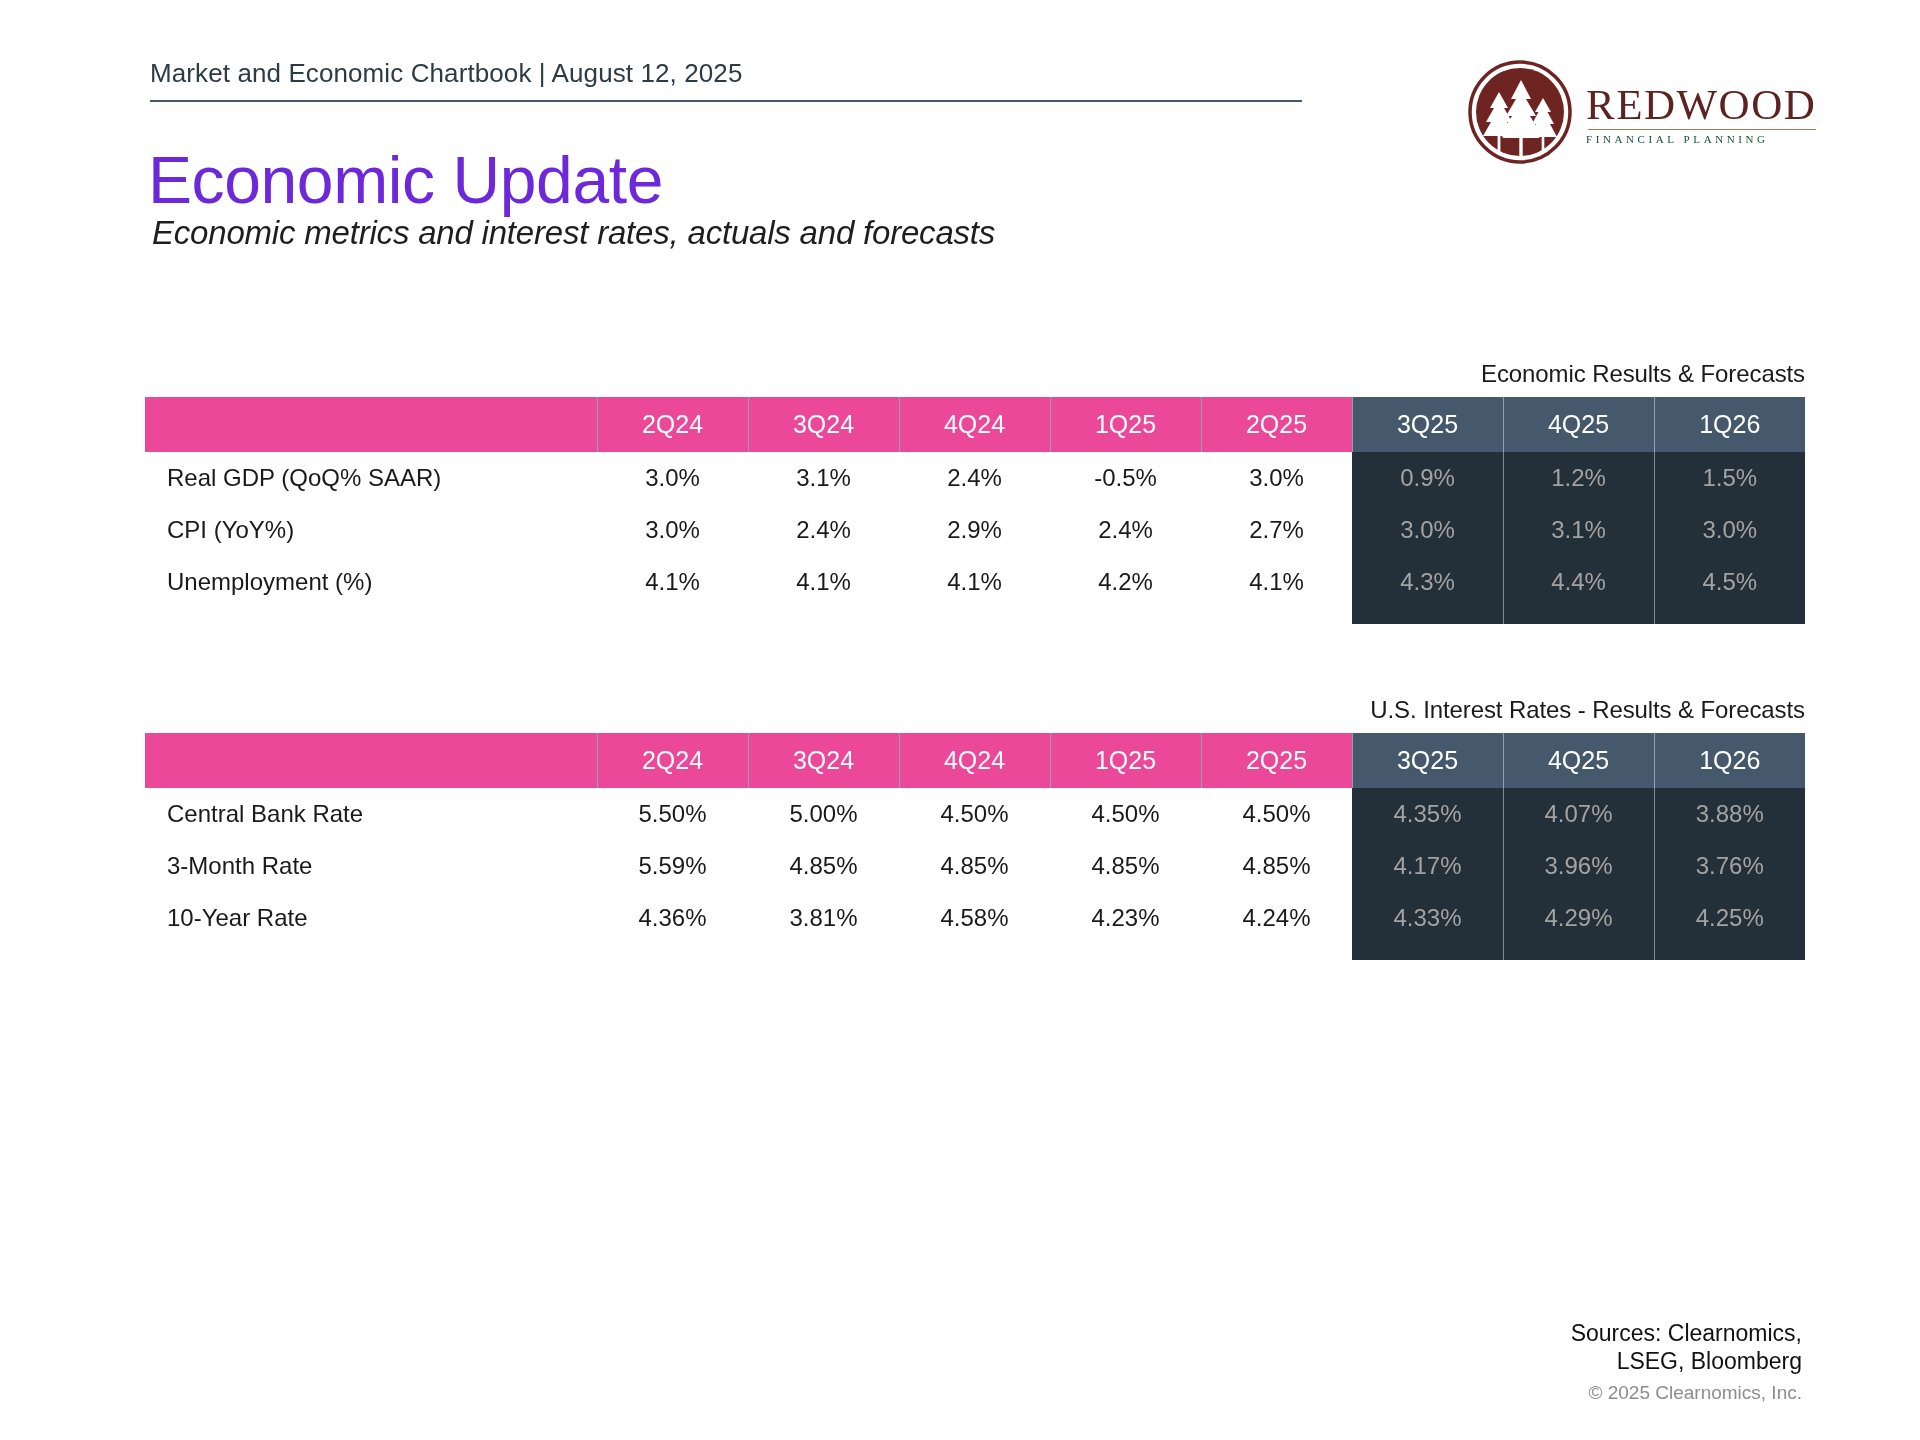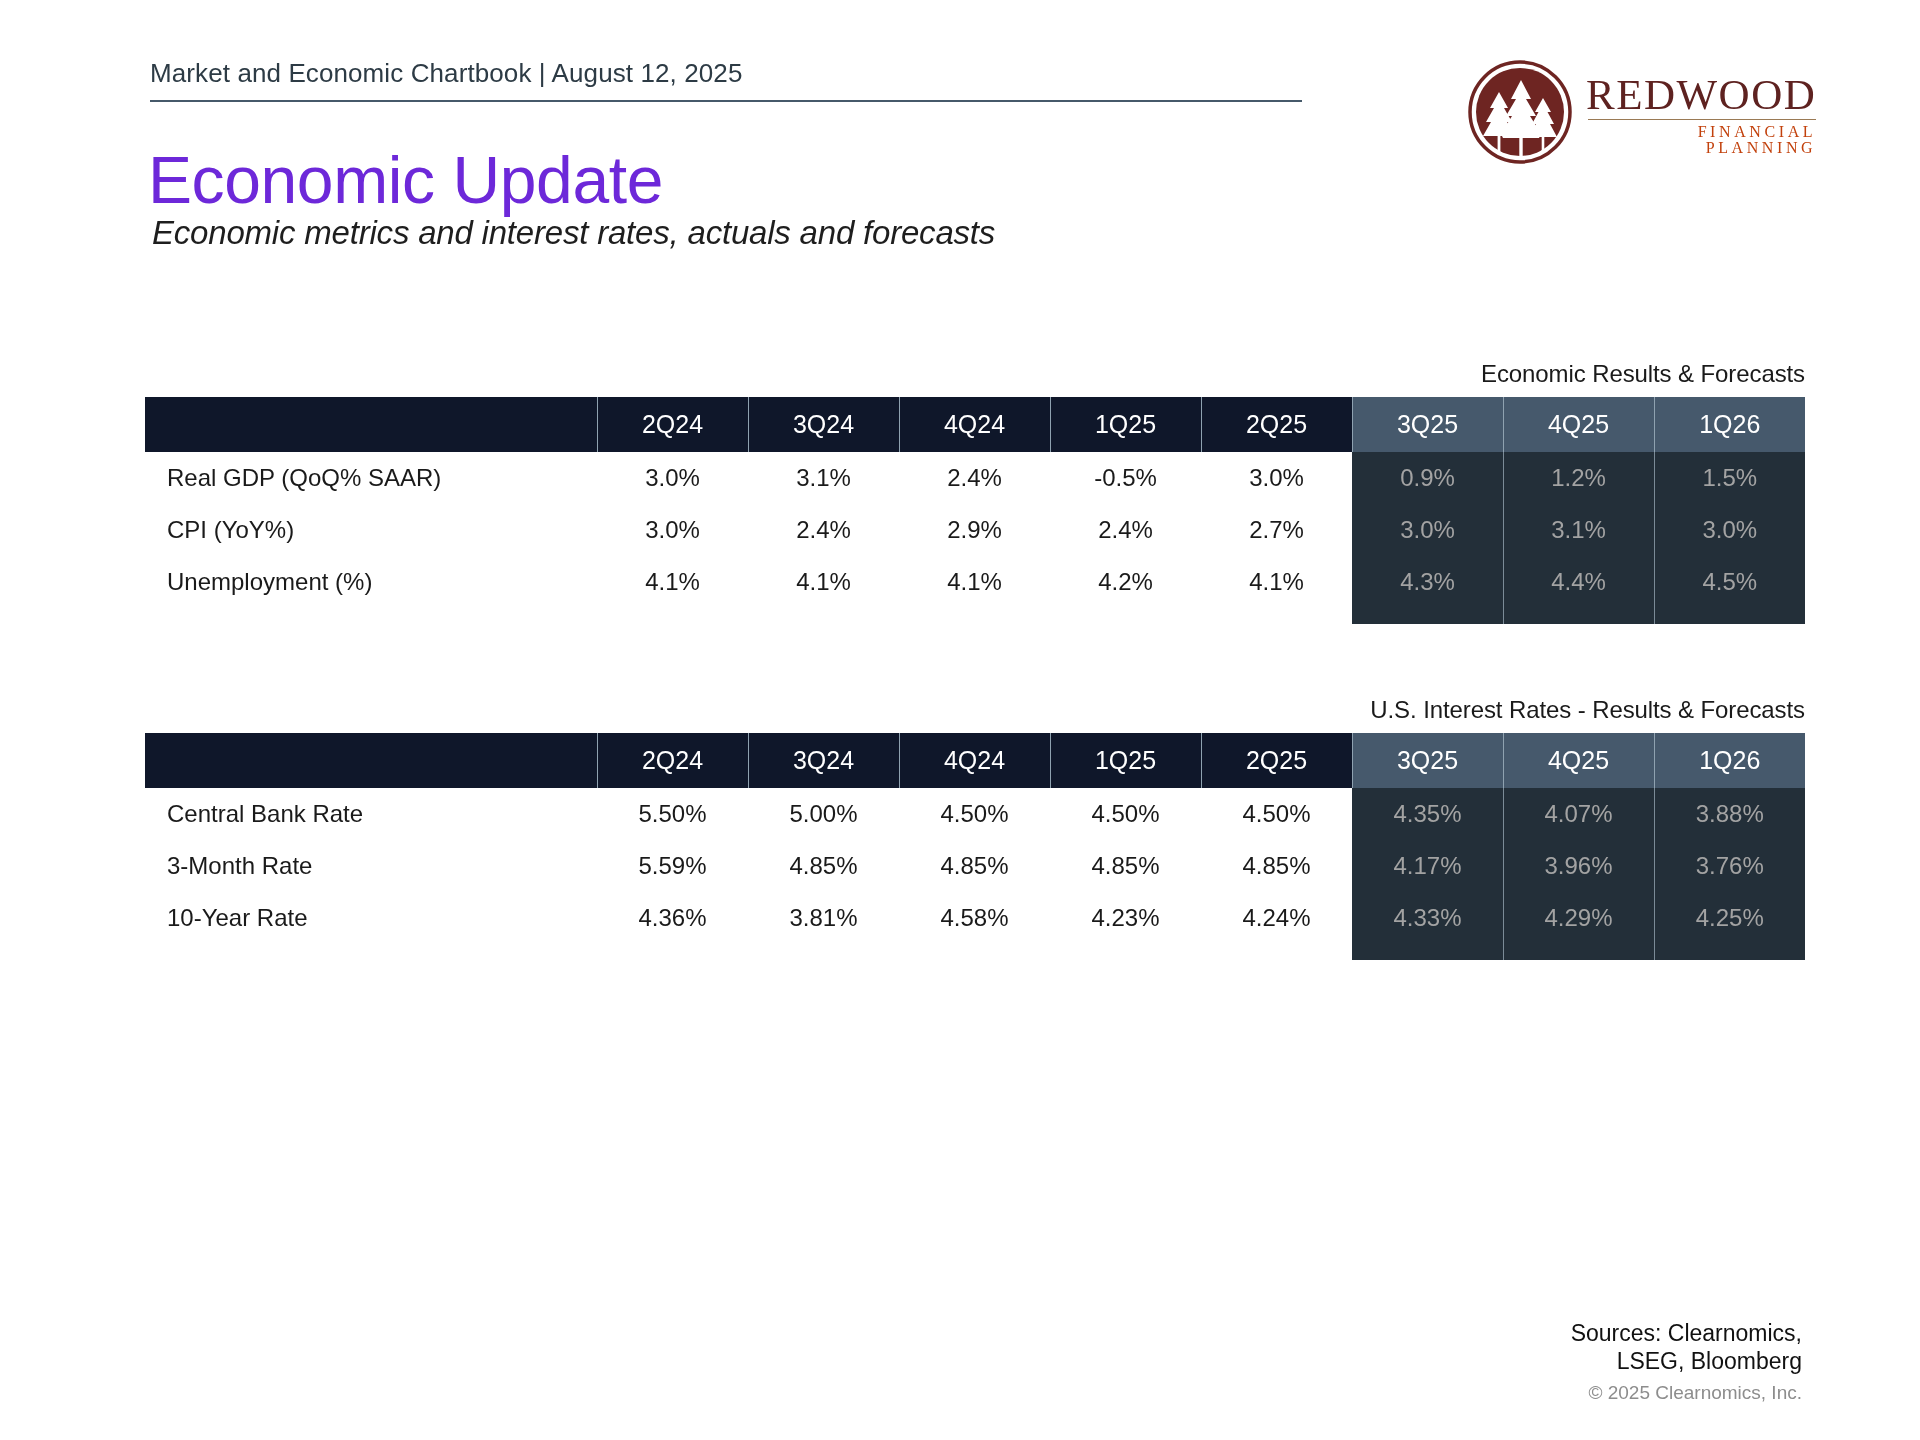--- a/index.html
+++ b/index.html
@@ -89,25 +89,25 @@
     color: #5e2220;
     line-height: 1;
   }
   #logo-rule {
     height: 1px;
     background: #9a7a55;
     margin: 3px 0 4px 2px;
   }
   #logo-tagline {
     font-family: "Liberation Serif", serif;
-    font-size: 16px;
+    font-size: 11px;
     letter-spacing: 3.6px;
-    color: #c2410c;
+    color: #14532d;
     line-height: 1;
-    text-align: right;
+    text-align: left;
   }
 
   
   .table-block {
     position: absolute;
     left: 145px;
     width: 1660px;
   }
   #table-block-economic { top: 360px; }
   #table-block-rates    { top: 696px; }
@@ -122,21 +122,21 @@
 
   table.data-table {
     border-collapse: collapse;
     width: 1660px;
     table-layout: fixed;
   }
   table.data-table col.label-col { width: 452px; }
   table.data-table col.qtr-col   { width: 151px; }
 
   table.data-table thead th {
-    background: #0f172a;
+    background: #ec4899;
     color: #ffffff;
     font-size: 25px;
     font-weight: 400;
     height: 55px;
     text-align: center;
     border-right: 1px solid #8fa2b0;
     box-sizing: border-box;
   }
   table.data-table thead th.label-head {
     border-right: 1px solid #8fa2b0;

